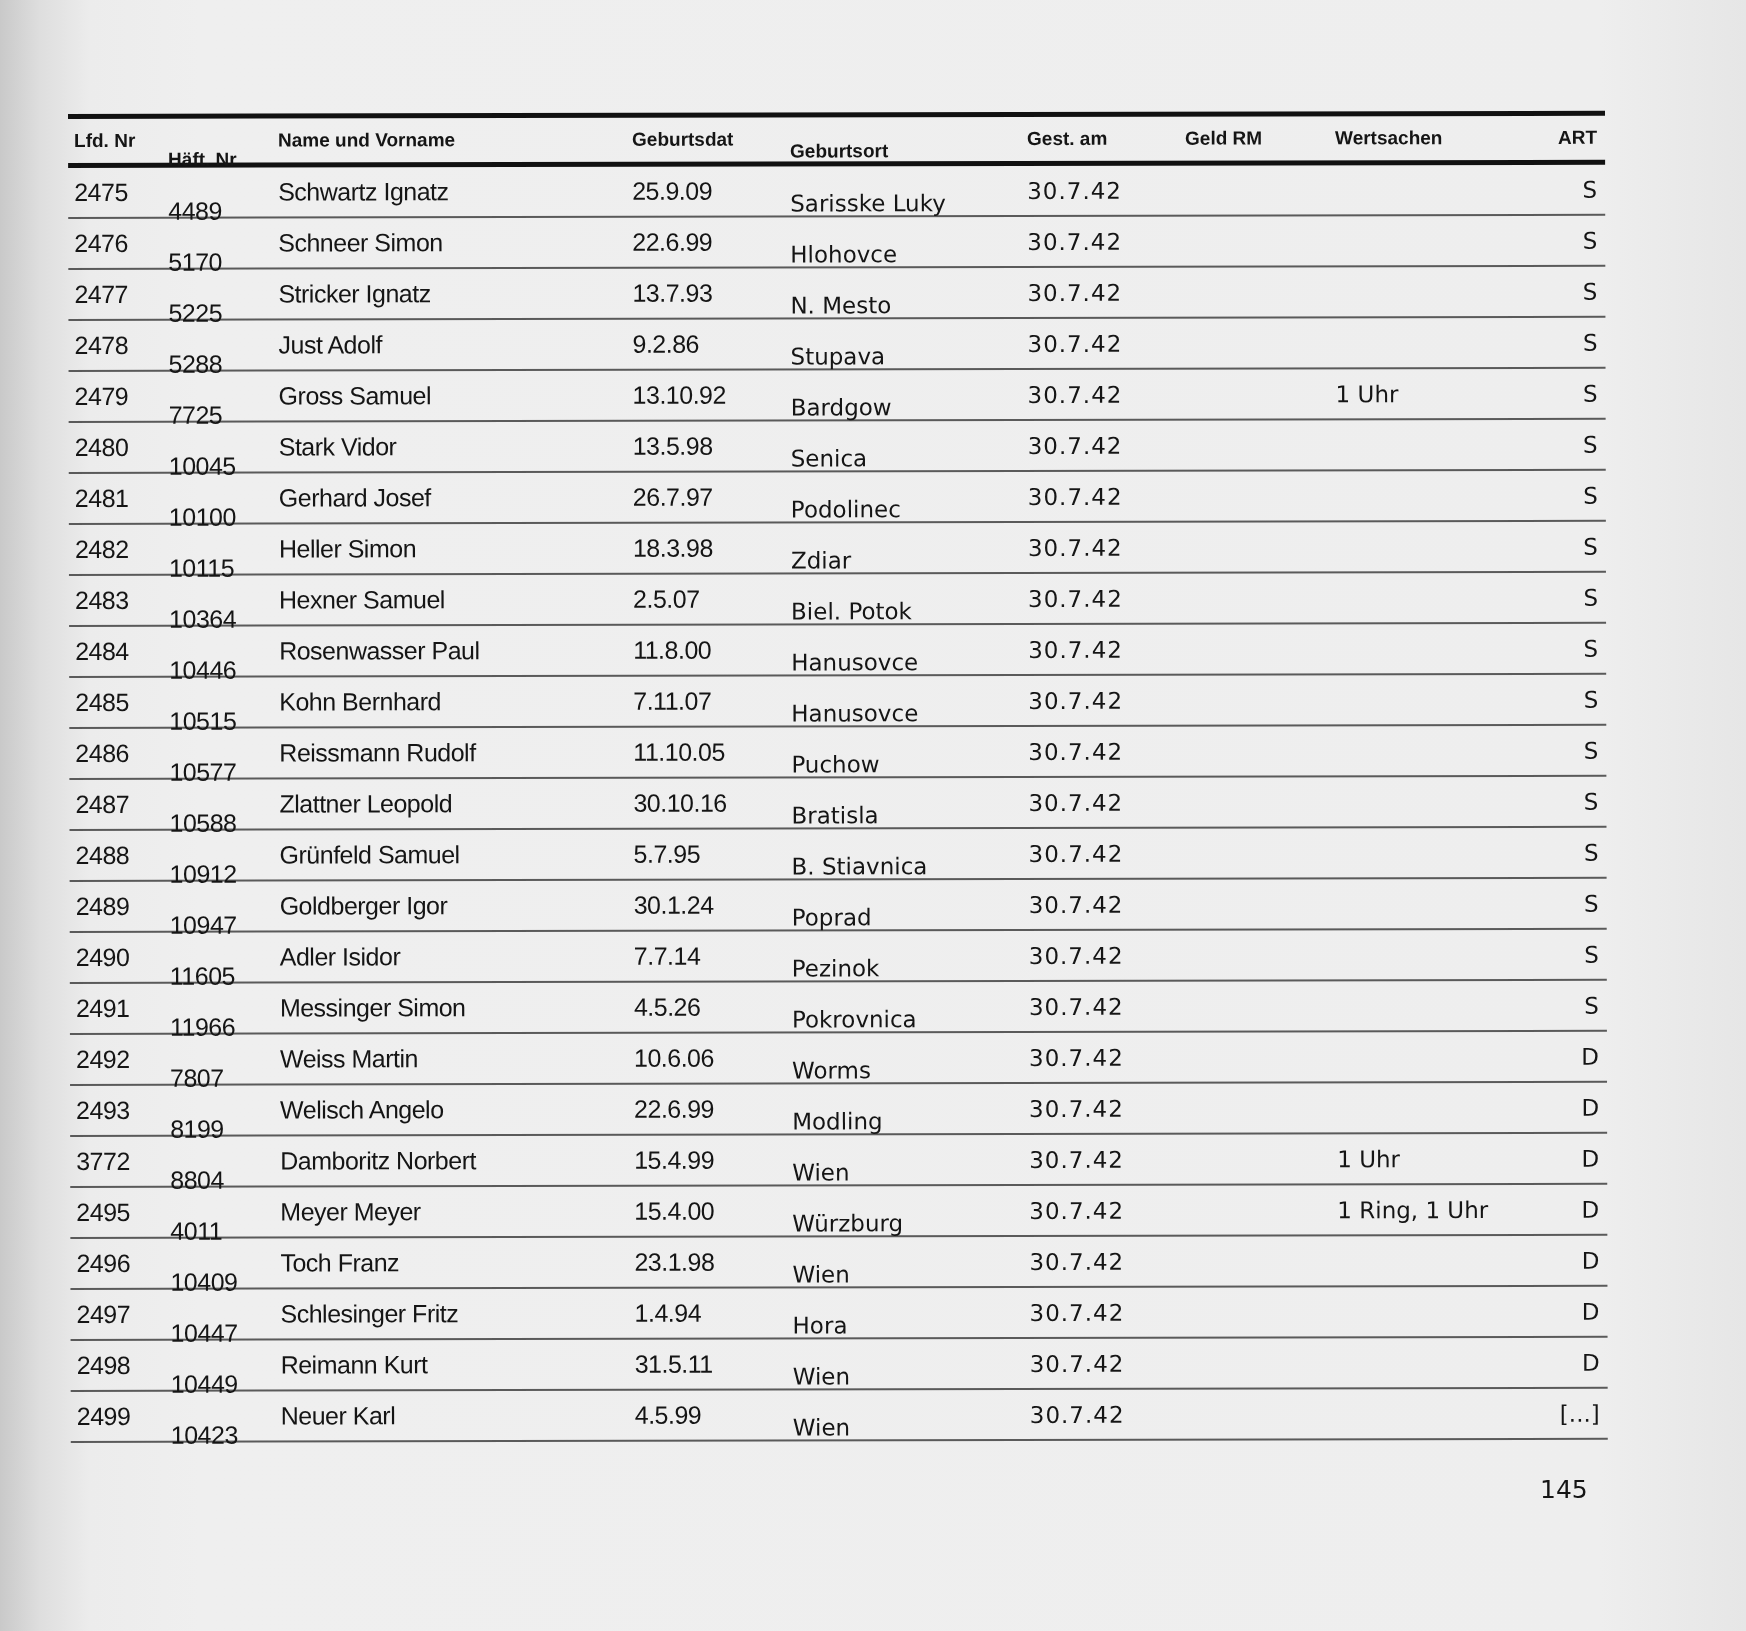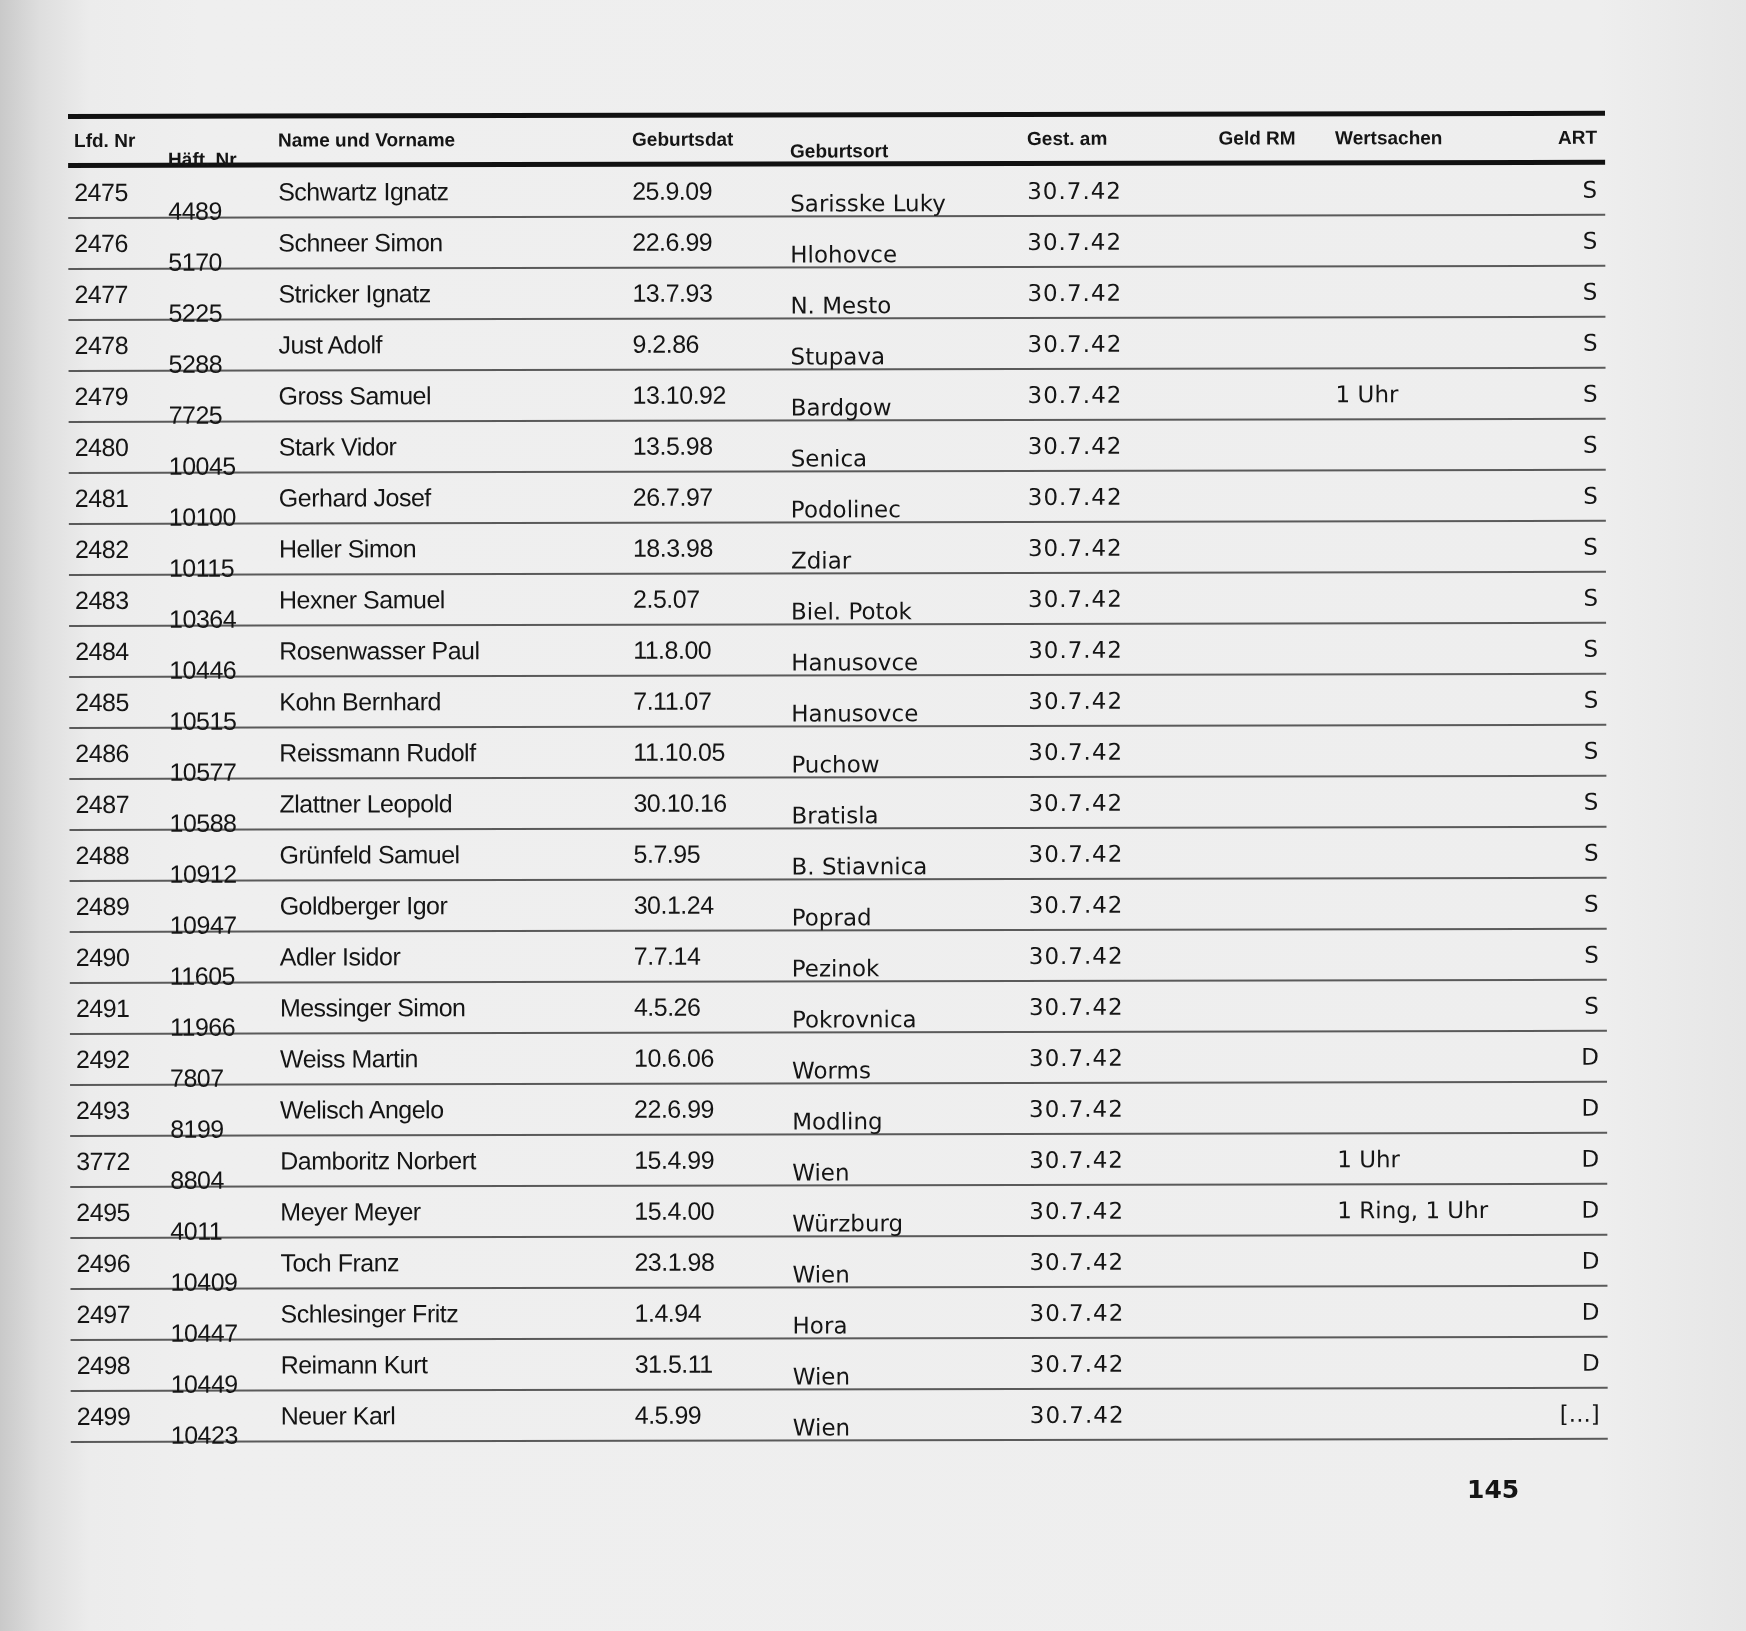--- a/index.html
+++ b/index.html
@@ -25,29 +25,29 @@
     display: flex; align-items: center; height: 49px;
     border-bottom: 2px solid #5a5a5a; font-size: 25px;
   }
   .c { white-space: nowrap; }
   .c-lfd { width: 94px; padding-left: 6px; box-sizing: border-box; }
   .c-haft { width: 110px; padding-left: 6px; box-sizing: border-box; margin-top: 37px; }
   .c-name { width: 354px; padding-left: 6px; box-sizing: border-box; }
   .c-gebdat { width: 158px; padding-left: 6px; box-sizing: border-box; }
   .c-gebort { width: 237px; padding-left: 6px; box-sizing: border-box; margin-top: 24px; }
   .c-gest { width: 158px; padding-left: 6px; box-sizing: border-box; }
-  .c-geld { width: 150px; padding-left: 6px; box-sizing: border-box; text-align: center; }
+  .c-geld { width: 150px; padding-left: 6px; box-sizing: border-box; }
   .c-wert { width: 220px; padding-left: 6px; box-sizing: border-box; }
   .c-art { flex: 1; text-align: right; padding-right: 8px; box-sizing: border-box; }
   .row .c-lfd, .row .c-haft, .row .c-name, .row .c-gebdat { font-family: "Liberation Sans Narrow", "Liberation Sans", sans-serif; letter-spacing: -0.5px; }
   .row .c-gebort, .row .c-gest, .row .c-wert, .row .c-art { font-family: "DejaVu Sans", sans-serif; font-size: 23px; }
   .row .c-gest { letter-spacing: 1px; }
   .page-number {
-    position: absolute; left: 1467px; top: 1475px;
-    font-weight: bold; font-size: 25px; font-family: "DejaVu Sans", sans-serif;
+    position: absolute; left: 1540px; top: 1475px;
+    font-weight: normal; font-size: 25px; font-family: "DejaVu Sans", sans-serif;
   }
 </style>
 </head>
 <body>
 
 <div class="page">
   <div class="table">
     <div class="rule-thick-top"></div>
     <div class="header-row">
       <span class="c c-lfd">Lfd. Nr</span>

